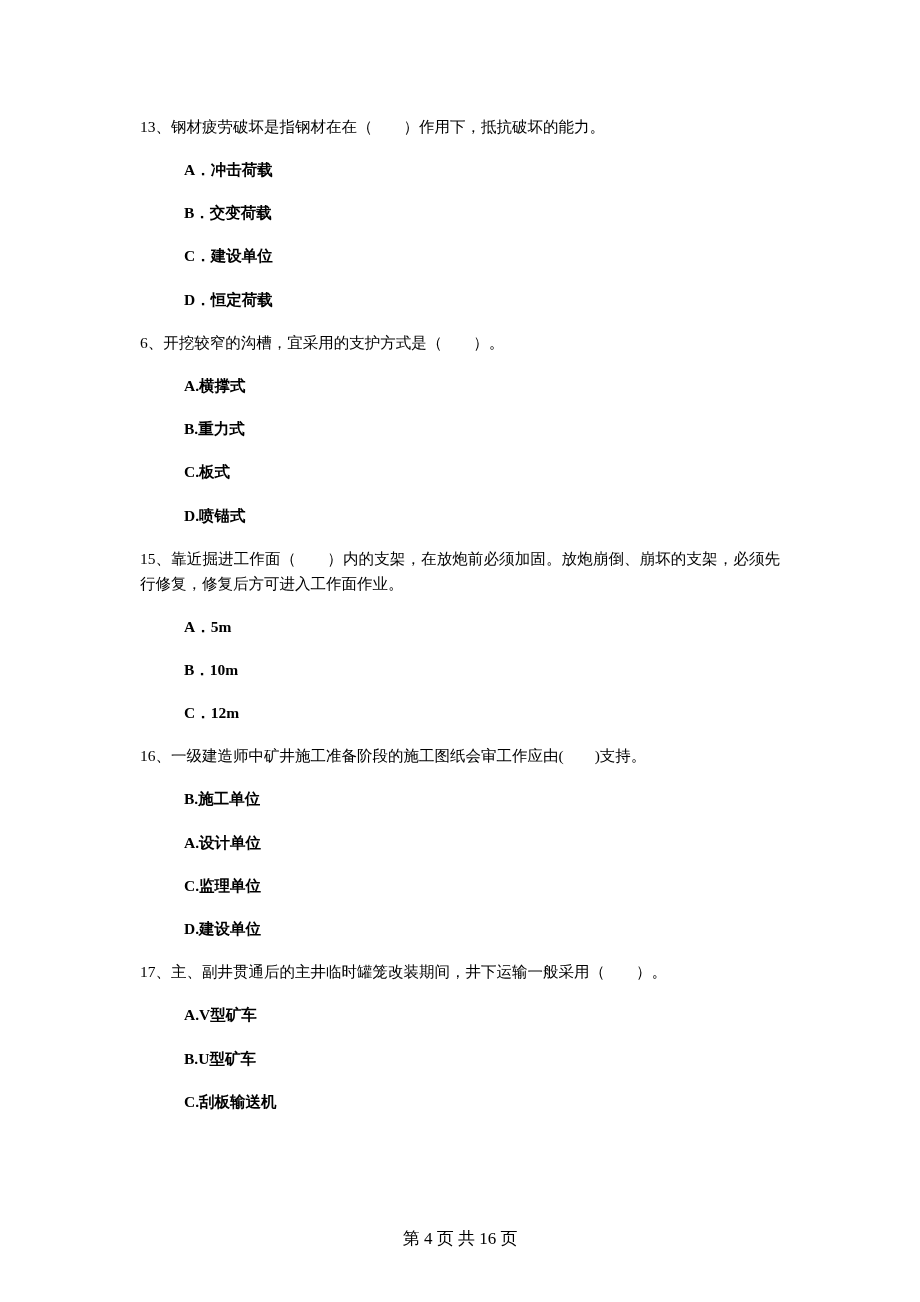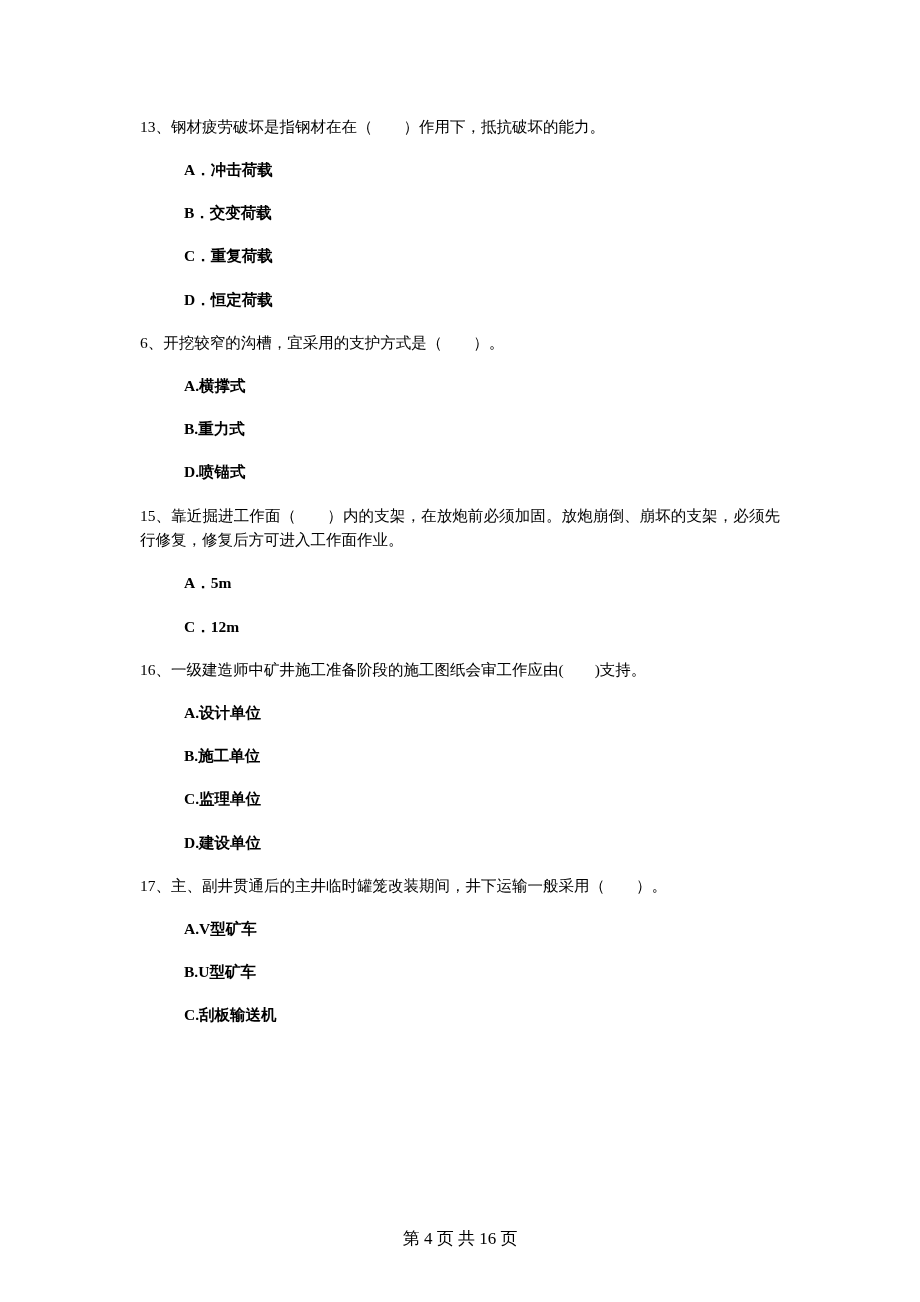--- a/index.html
+++ b/index.html
@@ -41,41 +41,43 @@
 </style>
 </head>
 <body>
 
 <div class="page">
 
   <div class="question">
     <div class="question-text"><span>13、</span><span>钢材疲劳破坏是指钢材在在（　　）作用下，抵抗破坏的能力。</span></div>
     <div class="option">A．冲击荷载</div>
     <div class="option">B．交变荷载</div>
-    <div class="option">C．重复荷载</div>
+    <div class="option">C．建设单位</div>
     <div class="option">D．恒定荷载</div>
   </div>
 
   <div class="question">
     <div class="question-text"><span>6、</span><span>开挖较窄的沟槽，宜采用的支护方式是（　　）。</span></div>
     <div class="option">A.横撑式</div>
     <div class="option">B.重力式</div>
+    <div class="option">C.板式</div>
     <div class="option">D.喷锚式</div>
   </div>
 
   <div class="question">
     <div class="question-text"><span>15、</span><span>靠近掘进工作面（　　）内的支架，在放炮前必须加固。放炮崩倒、崩坏的支架，必须先行修复，修复后方可进入工作面作业。</span></div>
     <div class="option">A．5m</div>
+    <div class="option">B．10m</div>
     <div class="option">C．12m</div>
   </div>
 
   <div class="question">
     <div class="question-text"><span>16、</span><span>一级建造师中矿井施工准备阶段的施工图纸会审工作应由(　　)支持。</span></div>
+    <div class="option">B.施工单位</div>
     <div class="option">A.设计单位</div>
-    <div class="option">B.施工单位</div>
     <div class="option">C.监理单位</div>
     <div class="option">D.建设单位</div>
   </div>
 
   <div class="question">
     <div class="question-text"><span>17、</span><span>主、副井贯通后的主井临时罐笼改装期间，井下运输一般采用（　　）。</span></div>
     <div class="option">A.V型矿车</div>
     <div class="option">B.U型矿车</div>
     <div class="option">C.刮板输送机</div>
   </div>

